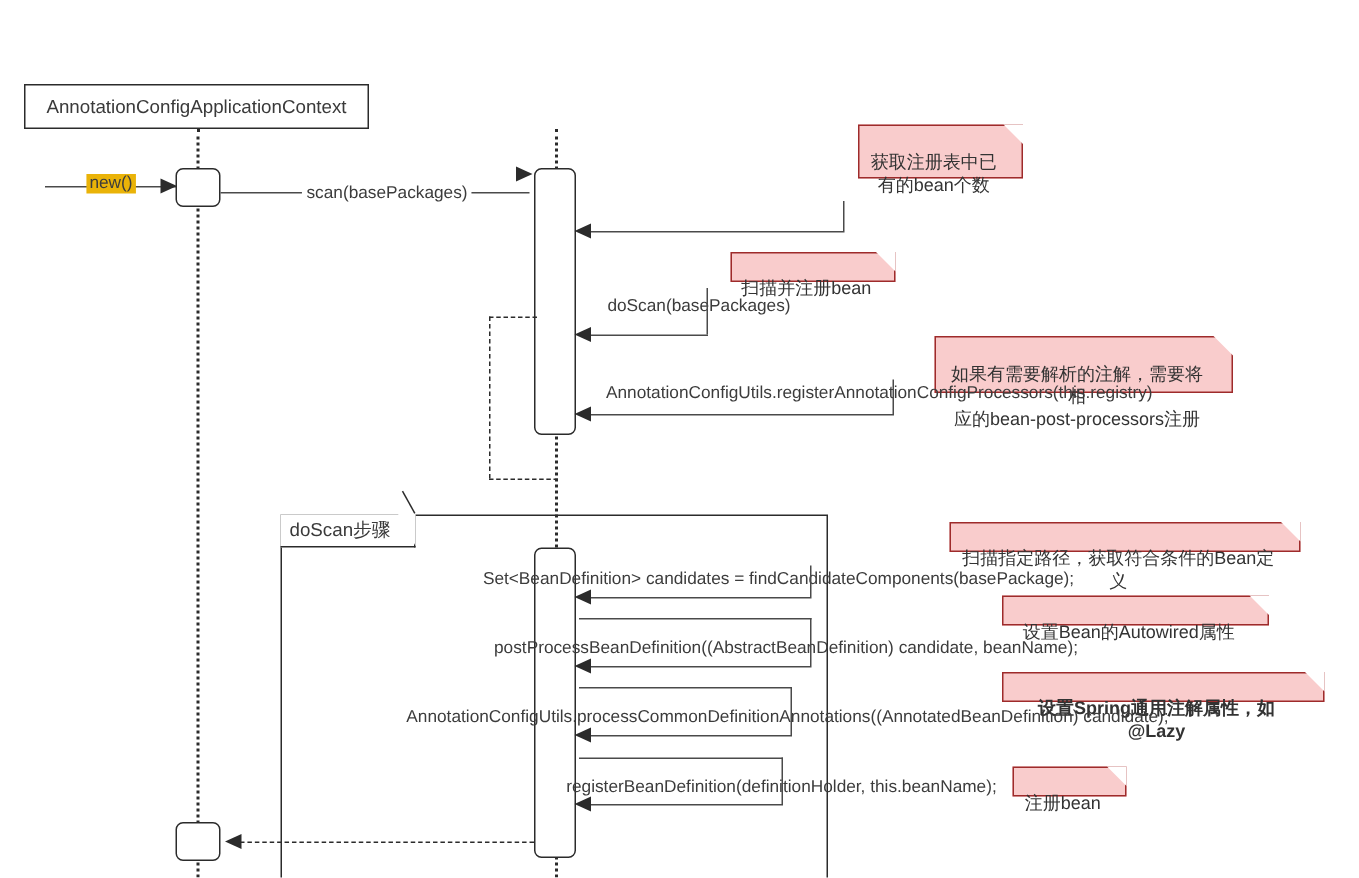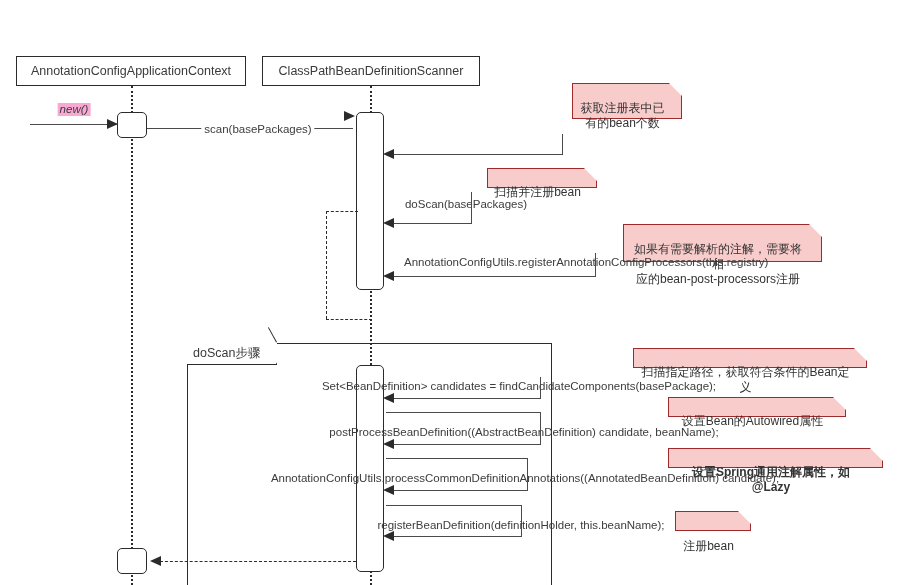--- a/index.html
+++ b/index.html
@@ -133,37 +133,34 @@
   }
 </style>
 </head>
 <body>
 
 <div id="diagram">
 
   <div class="lifeline-head" style="left:16px;top:16px;width:230px;height:30px;">
     <span>AnnotationConfigApplicationContext</span>
   </div>
-  <div class="lifeline-head" style="left:262px;top:16px;width:218px;height:30px;">
-    <span>ClassPathBeanDefinitionScanner</span>
-  </div>
 
   <div class="lifeline" style="left:131px;top:46px;height:539px;"></div>
   <div class="lifeline" style="left:370px;top:46px;height:539px;"></div>
 
   <div class="frag" style="left:187px;top:303px;width:365px;height:255px;"></div>
   <div class="frag-tab" style="left:187px;top:303px;height:22px;">
     <span>doScan步骤</span>
     <span class="corner"></span>
     <span class="cornerline"></span>
   </div>
 
   <div class="hline" style="left:30px;top:84px;width:89px;"></div>
   <div class="arrow-right" style="left:107px;top:79px;"></div>
-  <div class="msg-label center" style="left:74px;top:63px;background:#f9a8d4;padding:0 2px;font-style:italic;">new()</div>
+  <div class="msg-label center" style="left:74px;top:76px;background:#eab308;padding:0 2px;">new()</div>
 
   <div class="activation round" style="left:117px;top:72px;width:30px;height:26px;"></div>
 
   <div class="hline" style="left:147px;top:88px;width:206px;"></div>
   <div class="arrow-right" style="left:344px;top:71px;"></div>
   <div class="hline" style="left:147px;top:76px;width:0px;"></div>
   <div class="msg-label center" style="left:258px;top:83px;background:#fff;padding:0 3px;">scan(basePackages)</div>
 
   <div class="activation round" style="left:356px;top:72px;width:28px;height:178px;"></div>
 
@@ -231,21 +228,21 @@
     <span>设置Spring通用注解属性，如@Lazy</span>
     <span class="foldline"></span>
   </div>
 
   <div class="msg-label center" style="left:525px;top:432px;">AnnotationConfigUtils.processCommonDefinitionAnnotations((AnnotatedBeanDefinition) candidate);</div>
   <div class="vline" style="left:527px;top:418px;height:32px;"></div>
   <div class="hline" style="left:386px;top:418px;width:142px;"></div>
   <div class="hline" style="left:386px;top:450px;width:142px;"></div>
   <div class="arrow-left" style="left:383px;top:445px;"></div>
 
-  <div class="note" style="left:675px;top:471px;width:76px;height:20px;padding-top:12px;">
+  <div class="note" style="left:675px;top:471px;width:76px;height:20px;padding-top:1px;">
     <span>注册bean</span>
     <span class="foldline"></span>
   </div>
 
   <div class="msg-label center" style="left:521px;top:479px;">registerBeanDefinition(definitionHolder, this.beanName);</div>
   <div class="vline" style="left:521px;top:465px;height:31px;"></div>
   <div class="hline" style="left:386px;top:465px;width:136px;"></div>
   <div class="hline" style="left:386px;top:496px;width:136px;"></div>
   <div class="arrow-left" style="left:383px;top:491px;"></div>
 

